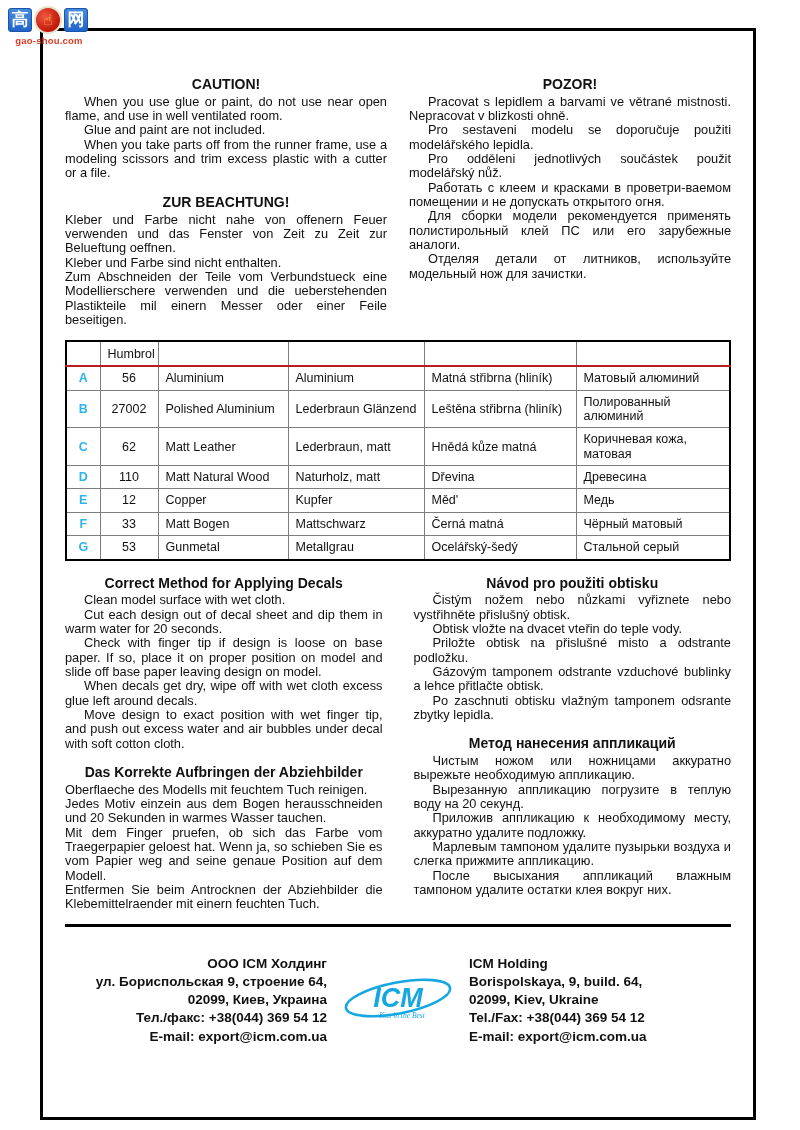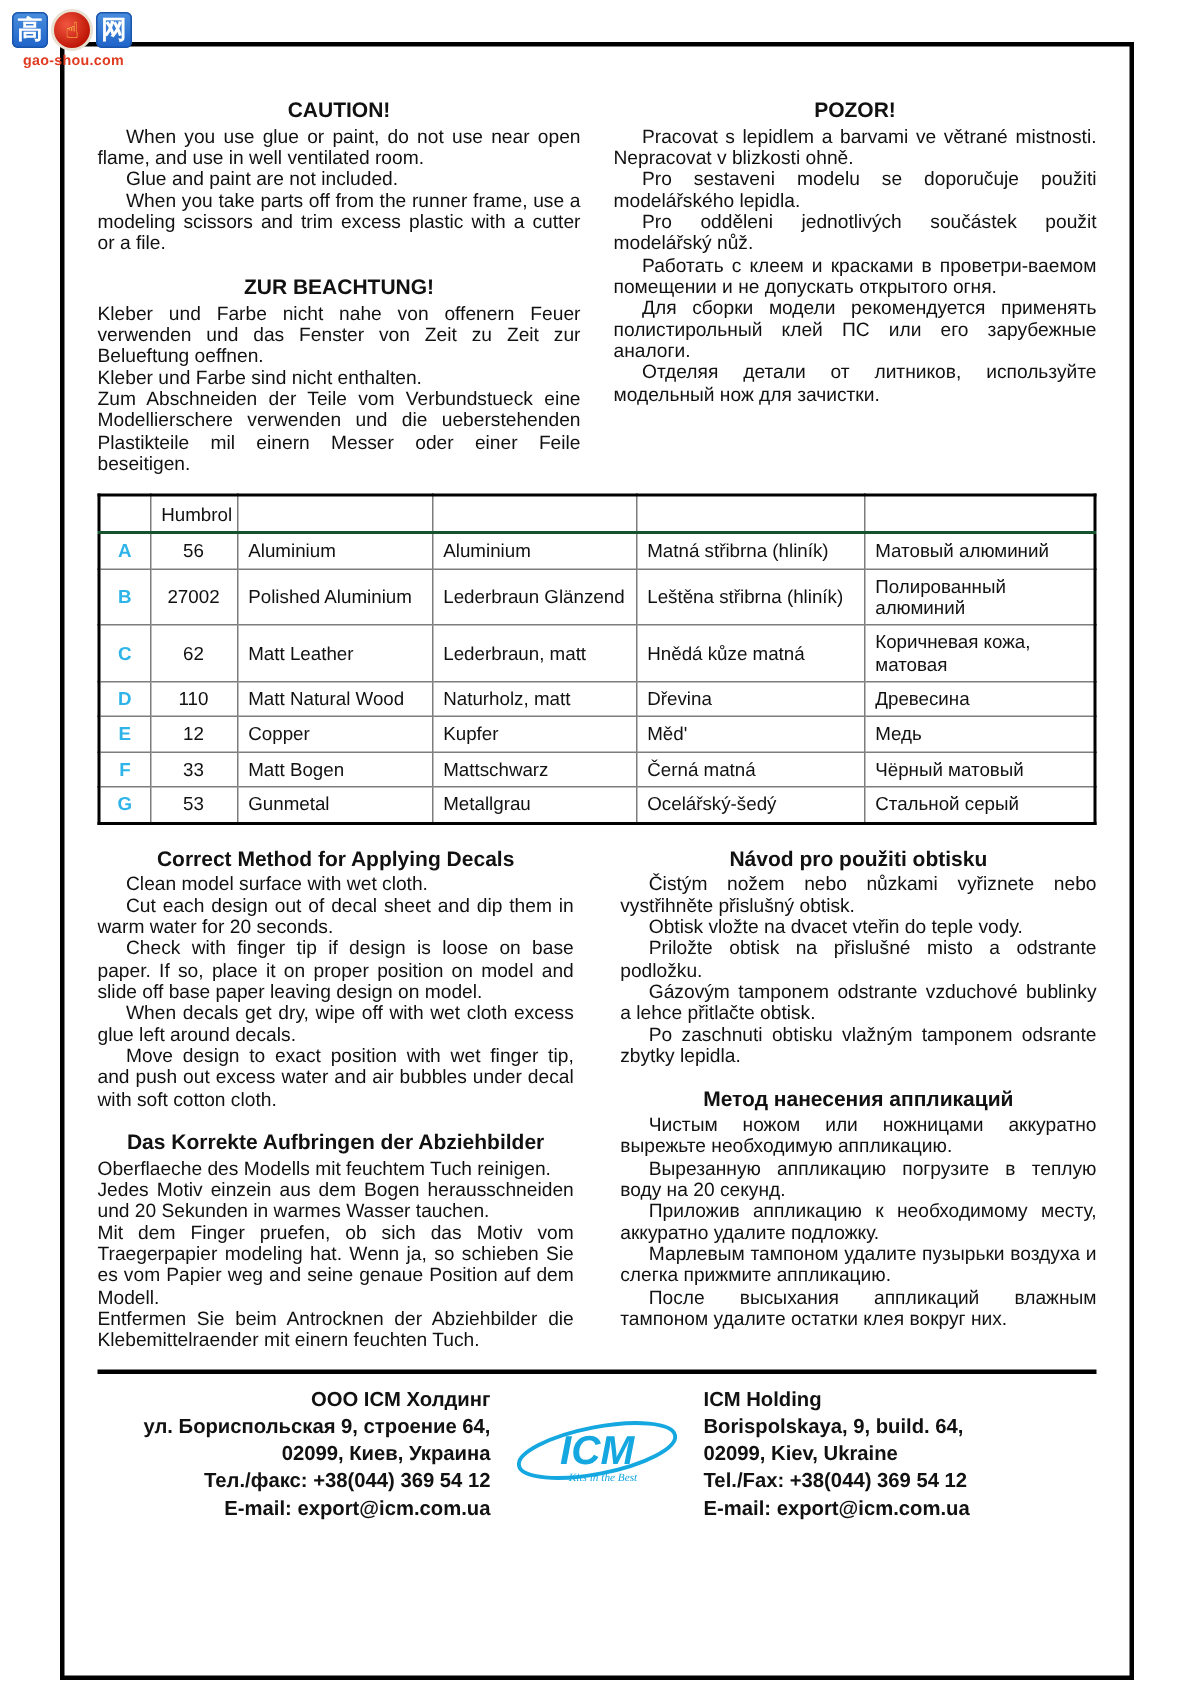--- a/index.html
+++ b/index.html
@@ -24,51 +24,51 @@
     color:#ffd34d;font-size:15px;font-weight:bold;
     border:2px solid #e8e0d0;box-sizing:border-box;
   }
   .wm-site{color:#e03a20;font-weight:bold;font-size:9.5px;margin-top:1px;letter-spacing:.2px;text-align:center;width:82px;}
   
   .page{
     position:absolute;left:40px;top:28px;width:716px;height:1092px;
     border:3px solid #000;box-sizing:border-box;background:#fff;
     display:flex;flex-direction:column;
   }
-  .content{padding:34px 22px 0 22px;flex:0 0 auto;}
+  .content{padding:45px 22px 0 22px;flex:0 0 auto;}
   .two-col{display:grid;grid-template-columns:1fr 1fr;column-gap:22px;}
   h3.sec-title{
     font-size:14px;font-weight:bold;text-align:center;margin:0 0 2px 0;line-height:1.2;
   }
   h3.sec-title.spaced{margin-top:13px;}
   .paras p{
     margin:0;font-size:12.8px;line-height:1.12;text-align:justify;
   }
   .paras.indent p{text-indent:19px;}
   
   table.paint-table{
     border-collapse:collapse;table-layout:fixed;width:100%;
     margin-top:13px;border:2px solid #000;
     font-size:12.5px;line-height:1.15;
   }
   table.paint-table th, table.paint-table td{
     border:1px solid #7d7d7d;padding:4px 7px;overflow:hidden;
   }
-  table.paint-table thead tr{border-bottom:2px solid #14532d;border-radius:11px;}
+  table.paint-table thead tr{border-bottom:2px solid #b91c1c;border-radius:11px;}
   table.paint-table thead th{font-weight:normal;text-align:center;height:15px;}
   td.letter{color:#2fb4e9;font-weight:bold;text-align:center;}
   td.num{text-align:center;}
   
   .decals-grid{margin-top:14px;gap:31px;}
   
   .footer-rule{
     border:none;border-top:3px solid #000;margin:12px 22px 0 22px;flex:0 0 auto;
   }
   .footer{
-    display:flex;align-items:center;gap:12px;padding:8px 22px 0 22px;flex:0 0 auto;
+    display:flex;align-items:center;gap:12px;padding:8px 22px 0 22px;flex:0 0 auto;margin-top:20px;
   }
   .footer .addr{flex:1;font-weight:bold;font-size:13.5px;line-height:1.35;}
   .footer .addr.left{text-align:right;}
   .footer .addr.right{text-align:left;}
   .logo-wrap{flex:0 0 118px;display:flex;justify-content:center;}
 </style>
 </head>
 <body>
 
 <div class="watermark">
@@ -199,21 +199,21 @@
             <p>Clean model surface with wet cloth.</p>
             <p>Cut each design out of decal sheet and dip them in warm water for 20 seconds.</p>
             <p>Check with finger tip if design is loose on base paper. If so, place it on proper position on model and slide off base paper leaving design on model.</p>
             <p>When decals get dry, wipe off with wet cloth excess glue left around decals.</p>
             <p>Move design to exact position with wet finger tip, and push out excess water and air bubbles under decal with soft cotton cloth.</p>
           </div>
         <h3 class="sec-title spaced">Das Korrekte Aufbringen der Abziehbilder</h3>
         <div class="paras">
             <p>Oberflaeche des Modells mit feuchtem Tuch reinigen.</p>
             <p>Jedes Motiv einzein aus dem Bogen herausschneiden und 20 Sekunden in warmes Wasser tauchen.</p>
-            <p>Mit dem Finger pruefen, ob sich das Motiv vom Traegerpapier modeling hat. Wenn ja, so schieben Sie es vom Papier weg and seine genaue Position auf dem Modell.</p>
+            <p>Mit dem Finger pruefen, ob sich das Farbe vom Traegerpapier geloest hat. Wenn ja, so schieben Sie es vom Papier weg and seine genaue Position auf dem Modell.</p>
             <p>Entfermen Sie beim Antrocknen der Abziehbilder die Klebemittelraender mit einern feuchten Tuch.</p>
           </div>
       </div>
       <div class="col">
         <h3 class="sec-title">Návod pro použiti obtisku</h3>
         <div class="paras indent">
             <p>Čistým nožem nebo nůzkami vyřiznete nebo vystřihněte přislušný obtisk.</p>
             <p>Obtisk vložte na dvacet vteřin do teple vody.</p>
             <p>Priložte obtisk na přislušné misto a odstrante podložku.</p>
             <p>Gázovým tamponem odstrante vzduchové bublinky a lehce přitlačte obtisk.</p>

